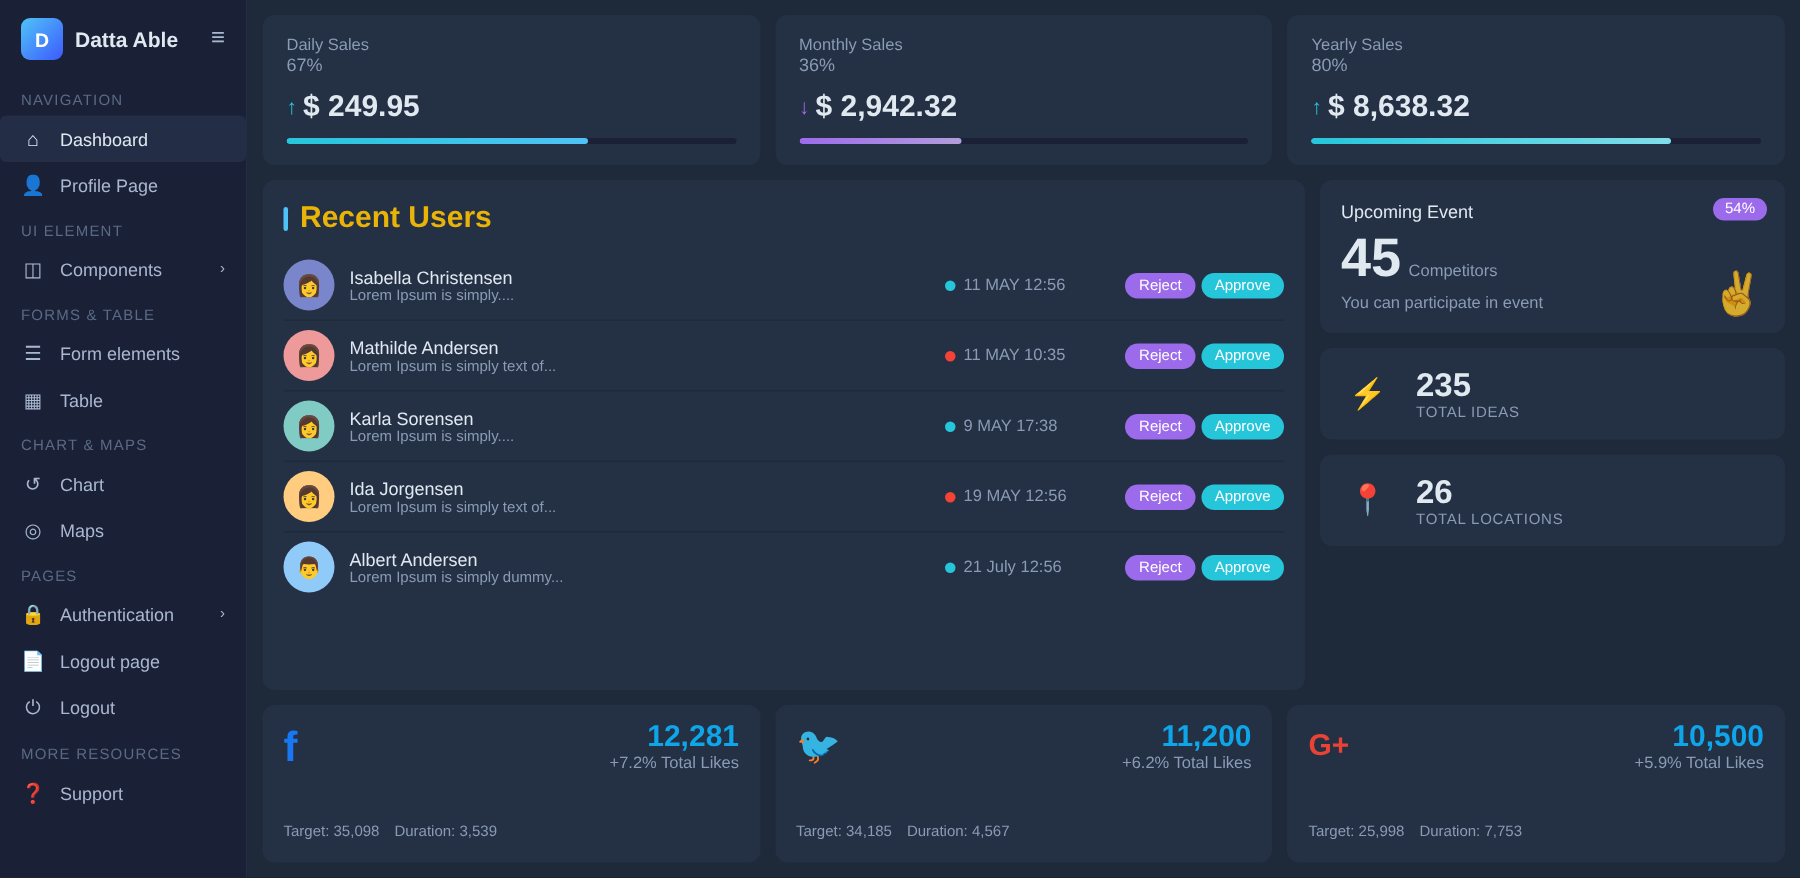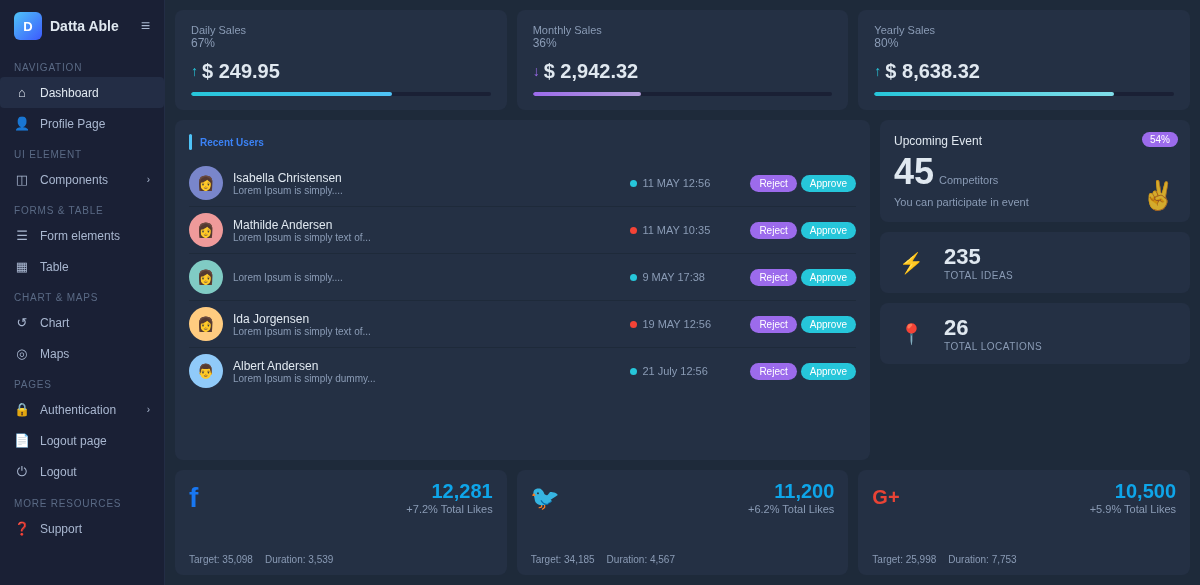--- a/index.html
+++ b/index.html
@@ -157,23 +157,23 @@
     .recent-users-card {
       flex: 1;
       background: #243044;
       border-radius: 8px;
       padding: 14px;
       display: flex;
       flex-direction: column;
       overflow: hidden;
     }
     .card-title {
-      font-size: 10px;
+      font-size: 20px;
       font-weight: 600;
-      color: #3b82f6;
+      color: #eab308;
       display: flex;
       align-items: center;
       gap: 8px;
       margin-bottom: 10px;
     }
     .card-title-bar {
       width: 3px;
       height: 16px;
       background: #4fc3f7;
       border-radius: 2px;
@@ -329,21 +329,21 @@
       text-align: right;
     }
     .social-number { font-size: 20px; font-weight: 700; color: #0ea5e9; }
     .social-growth { font-size: 11px; color: #8a9bb5; }
     .social-bottom {
       display: flex;
       gap: 10px;
       font-size: 10px;
       color: #8a9bb5;
     }
-    .social-target, .social-duration { display: flex; flex-direction: row; gap: 2px; align-items: flex-end; }
+    .social-target, .social-duration { display: flex; flex-direction: column; gap: 2px; align-items: flex-end; }
     .social-bar-row { display: flex; align-items: center; gap: 6px; }
     .mini-bar-bg { flex: 1; height: 3px; background: #1a2035; border-radius: 2px; overflow: hidden; }
     .mini-bar-fill { height: 100%; border-radius: 2px; }
     .teal-mini { background: #26c6da; }
     .purple-mini { background: #9c6bec; }
     .orange-mini { background: #ff6b35; }
   </style>
 </head>
 <body>
 
@@ -500,20 +500,21 @@
         </div>
         <div class="action-btns">
           <button class="btn-reject">Reject</button>
           <button class="btn-approve">Approve</button>
         </div>
       </div>
 
       <div class="user-row">
         <div class="avatar" style="background:#80cbc4">👩</div>
         <div class="user-info">
+          <div class="user-name">Karla Sorensen</div>
           <div class="user-desc">Lorem Ipsum is simply....</div>
         </div>
         <div class="user-date">
           <div class="dot-green"></div>
           <span>9 MAY 17:38</span>
         </div>
         <div class="action-btns">
           <button class="btn-reject">Reject</button>
           <button class="btn-approve">Approve</button>
         </div>

